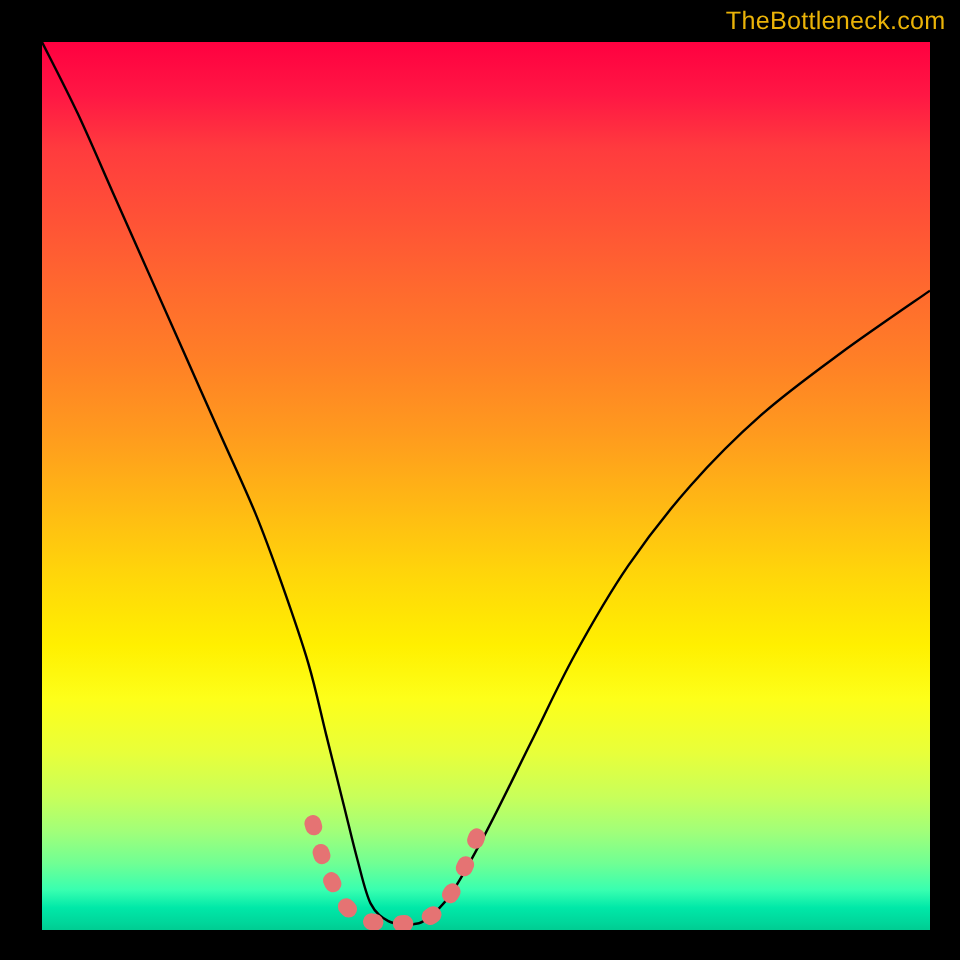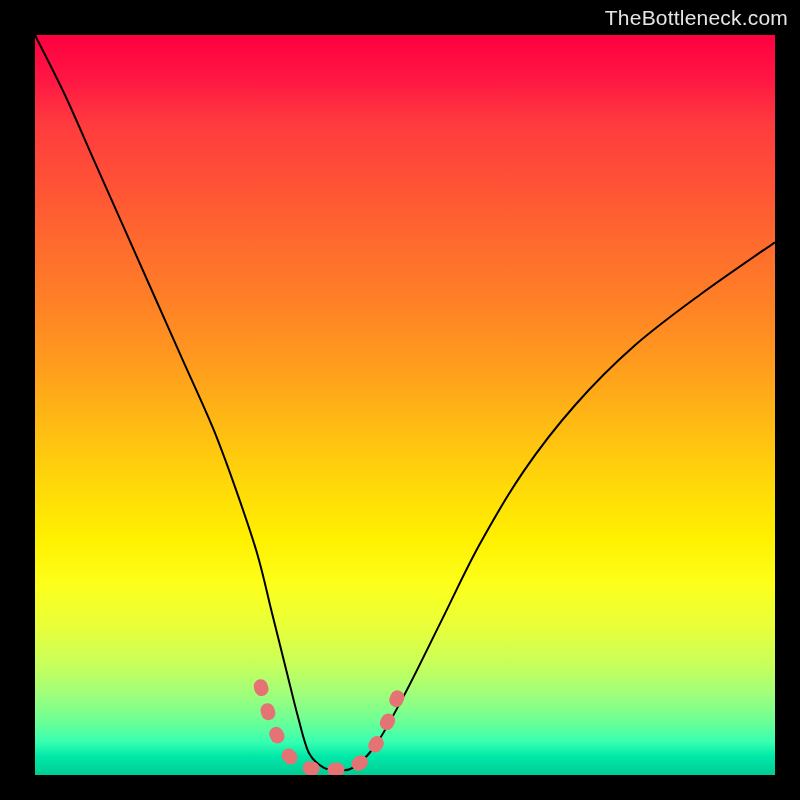--- a/index.html
+++ b/index.html
@@ -9,21 +9,21 @@
     height: 800px;
     background: #000;
     position: relative;
     overflow: hidden;
     font-family: Arial, sans-serif;
   }
   .watermark {
     position: absolute;
     top: 6px;
     right: 12px;
-    color: #e5e5e5;
+    color: #eab308;
     font-size: 21px;
     font-weight: 500;
     z-index: 10;
     letter-spacing: 0.2px;
   }
   .chart-area {
     position: absolute;
     left: 35px;
     top: 35px;
     width: 740px;

